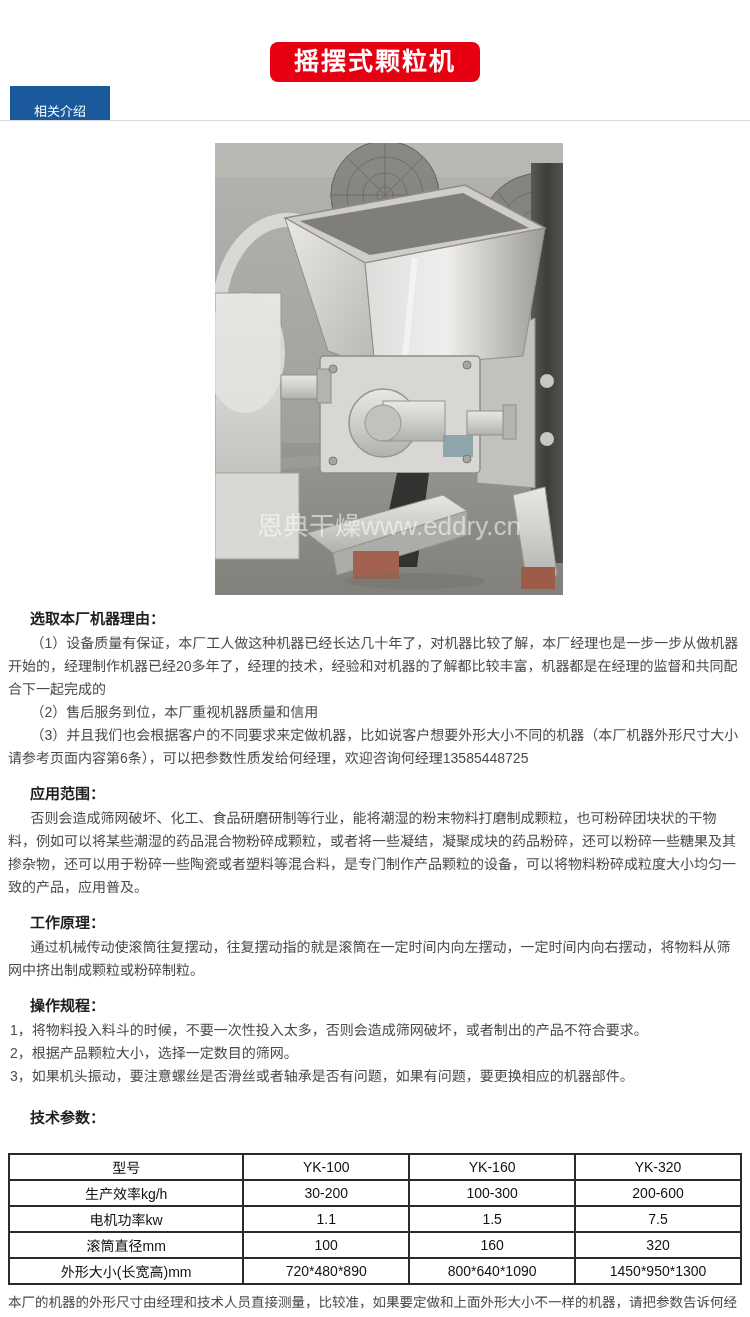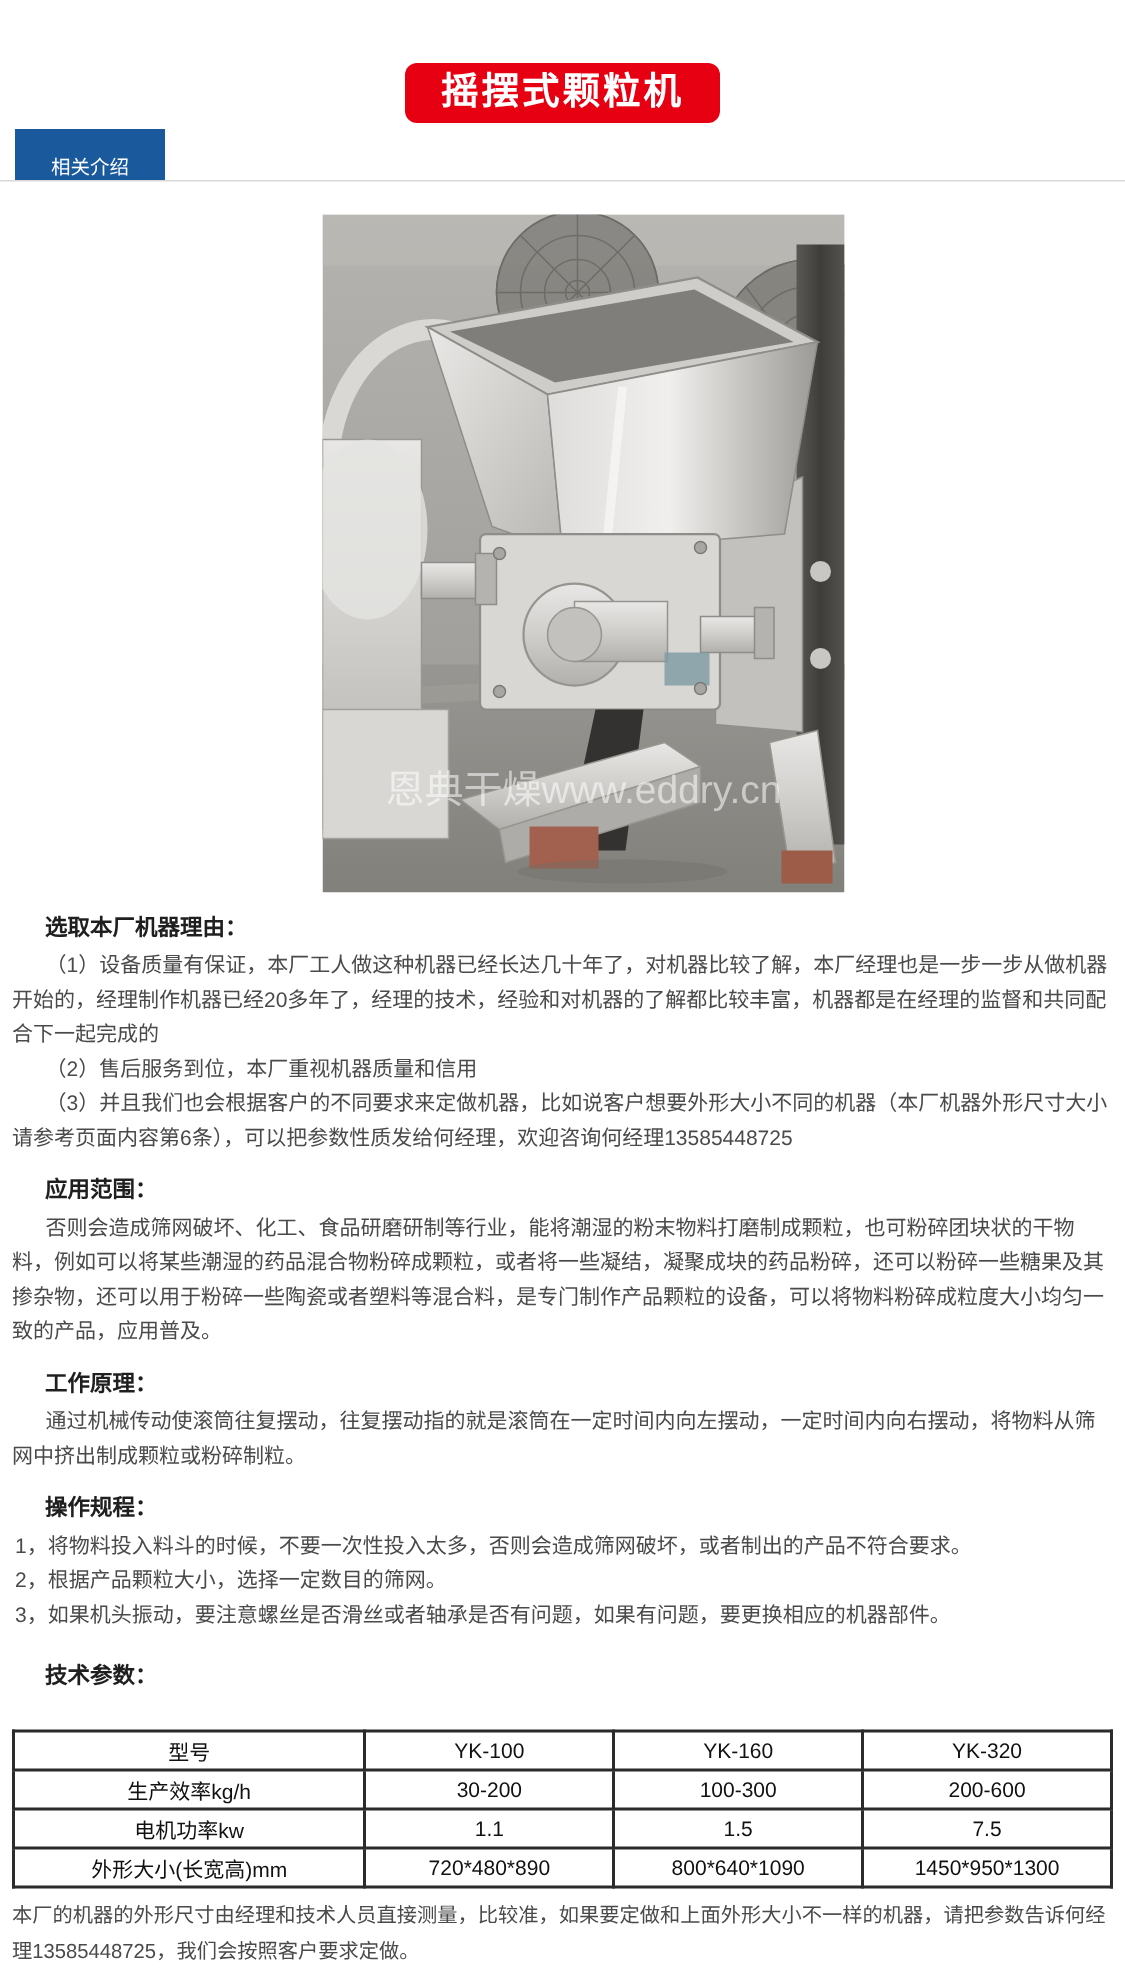--- a/index.html
+++ b/index.html
@@ -211,20 +211,26 @@
         <td>100-300</td>
         <td>200-600</td>
       </tr>
       <tr>
         <td>电机功率kw</td>
         <td>1.1</td>
         <td>1.5</td>
         <td>7.5</td>
       </tr>
       <tr>
+        <td>滚筒直径mm</td>
+        <td>100</td>
+        <td>160</td>
+        <td>320</td>
+      </tr>
+      <tr>
         <td>外形大小(长宽高)mm</td>
         <td>720*480*890</td>
         <td>800*640*1090</td>
         <td>1450*950*1300</td>
       </tr>
     </tbody>
   </table>
 
   <p class="footnote">本厂的机器的外形尺寸由经理和技术人员直接测量，比较准，如果要定做和上面外形大小不一样的机器，请把参数告诉何经理13585448725，我们会按照客户要求定做。</p>
 </div>

